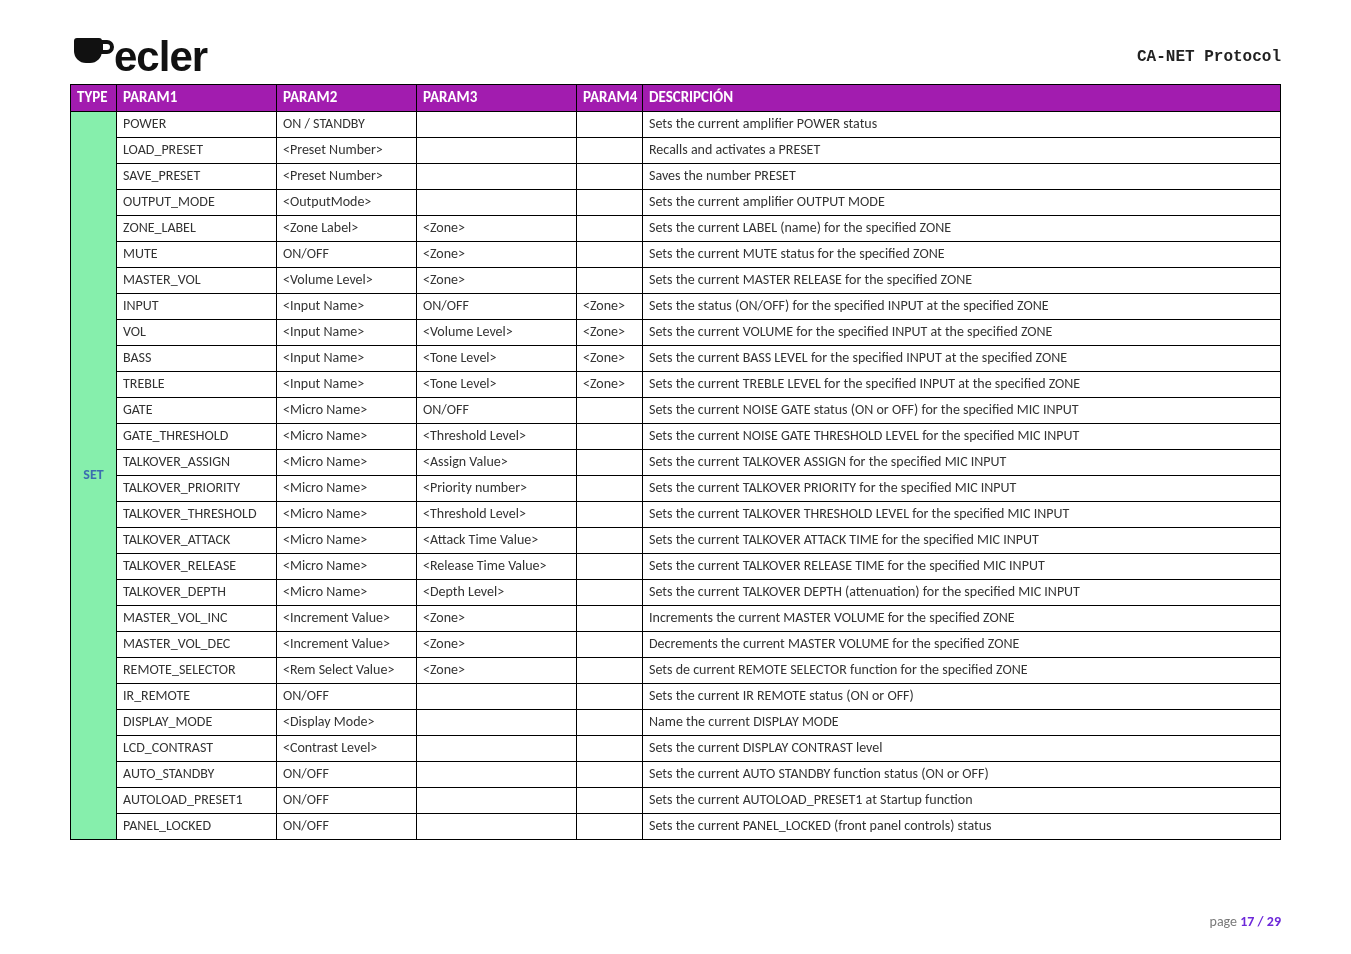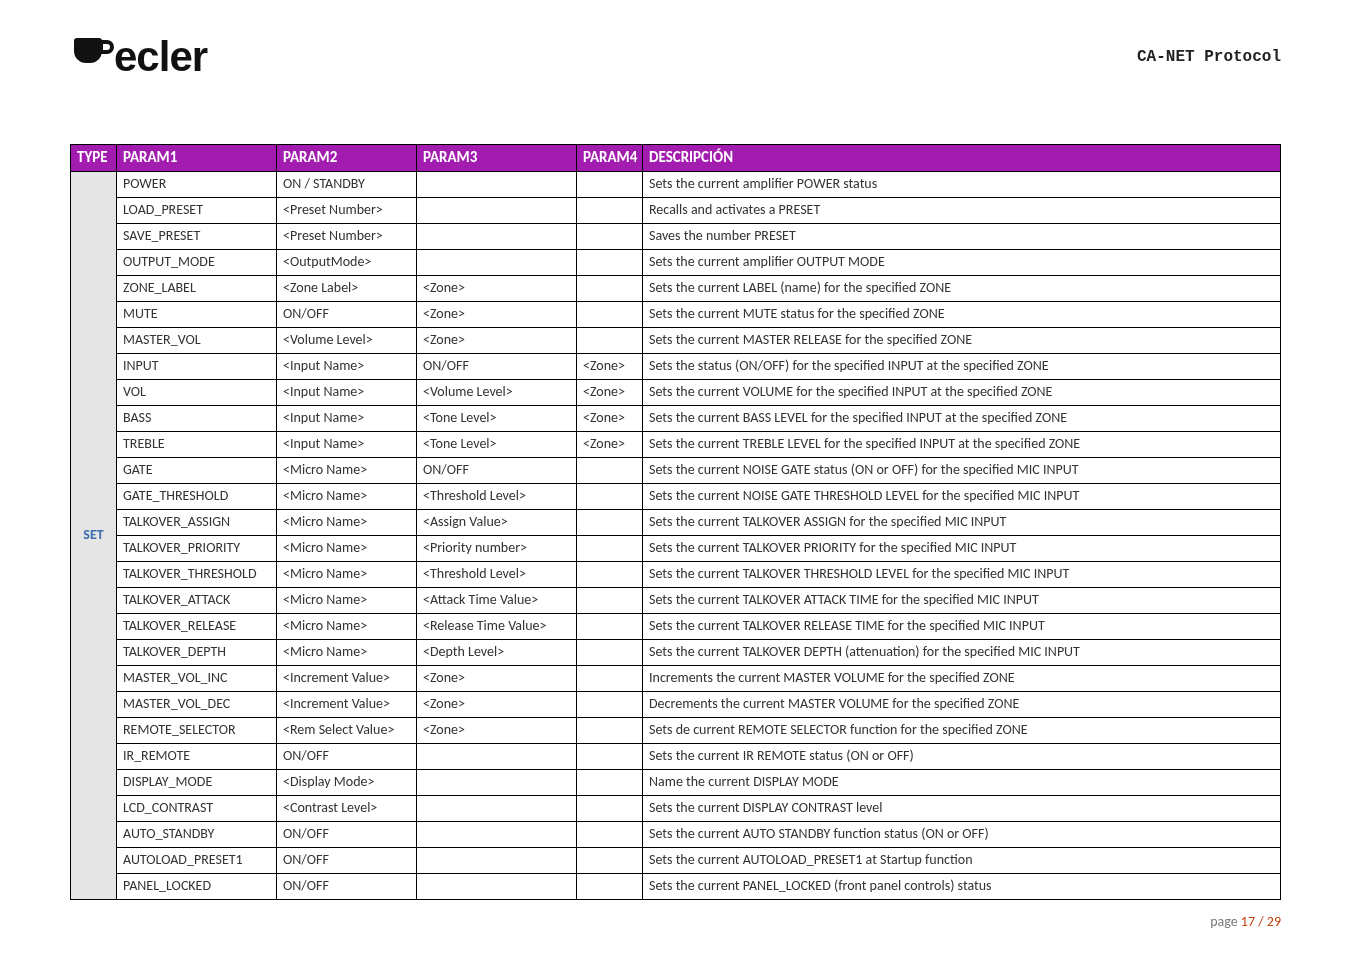--- a/index.html
+++ b/index.html
@@ -14,21 +14,20 @@
     width: 1351px;
     height: 954px;
     box-sizing: border-box;
     padding: 30px 70px 24px 70px;
     position: relative;
   }
   .header {
     display: flex;
     justify-content: space-between;
     align-items: center;
-    margin-bottom: 60px;
   }
   .logo {
     font-size: 42px;
     font-weight: 900;
     letter-spacing: -1px;
     color: #111;
     font-family: Arial, sans-serif;
     display: inline-flex;
     align-items: center;
   }
@@ -73,35 +72,35 @@
   .param1-col { width: 160px; }
   .param2-col { width: 140px; }
   .param3-col { width: 160px; }
   .param4-col { width: 66px; }
   .desc-col   { width: auto; }
 
   td.type-cell {
     color: #3b6db0;
     font-weight: 700;
     vertical-align: top;
-    background: #e5e5e5;
+    background: #86efac;
     border-right: 1px solid #000;
     text-align: center;
   }
   td.desc-cell {
     white-space: normal;
   }
   .footer {
     position: absolute;
     bottom: 24px;
     right: 70px;
     font-size: 14px;
     color: #7a7a7a;
   }
-  .footer .pg { color: #c2410c; font-weight: 400; }
+  .footer .pg { color: #6d28d9; font-weight: 700; }
 </style>
 </head>
 <body>
 
 <div class="page">
 
   <div class="header">
     <div class="logo">
       <span class="cup">
         <svg width="44" height="44" viewBox="0 0 44 44">

